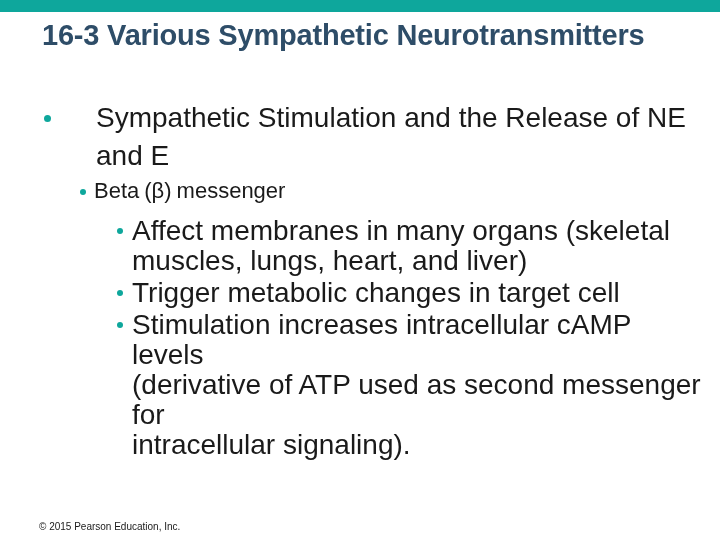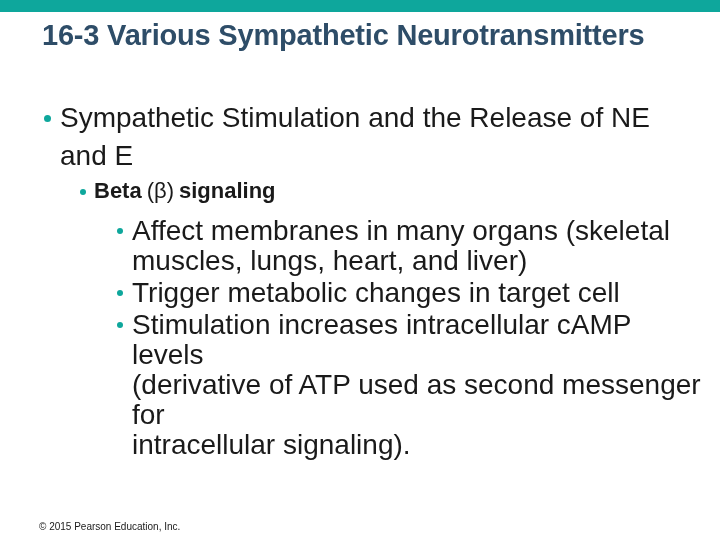--- a/index.html
+++ b/index.html
@@ -35,30 +35,31 @@
     background: var(--accent, #0ea79c);
   }
   
   .l1 { left: 44px; top: 99px; width: 660px; }
   .l1 .dot { width: 7px; height: 7px; margin-top: 16px; margin-right: 9px; }
   .l1-text {
     font-size: 28px; line-height: 38px;
     color: var(--body-color, #1a1a1a);
     white-space: pre-line;
     width: 620px;
+    margin-left: 36px;
   }
   
   .l2 { left: 80px; top: 176px; width: 600px; }
   .l2 .dot { width: 6px; height: 6px; margin-top: 13px; margin-right: 8px; }
   .l2-text {
     font-size: 22px; line-height: 30px;
     color: var(--body-color, #1a1a1a);
     white-space: nowrap;
   }
-  .l2-text .bold { font-weight: bold; }
+  .l2-text .bold { font-weight: normal; }
   .l2-text .reg  { font-weight: normal; margin: 0 5px; }
   
   .l3-group { position: absolute; left: 117px; top: 216px; width: 590px; }
   .l3-item { display: flex; align-items: flex-start; margin-bottom: 2px; }
   .l3-item .dot { width: 6px; height: 6px; margin-top: 12px; margin-right: 9px; }
   .l3-text {
     font-size: 28px; line-height: 30px;
     color: var(--body-color, #1a1a1a);
     white-space: pre-line;
     width: 570px;
@@ -81,21 +82,21 @@
 
   <div class="bullet-row l1">
     <span class="dot"></span>
     <div class="l1-text">Sympathetic Stimulation and the Release of NE
 and E</div>
   </div>
 
   <div class="bullet-row l2">
     <span class="dot"></span>
     <div class="l2-text">
-      <span class="bold">Beta</span><span class="reg">(β)</span><span class="bold">signaling</span>
+      <span class="bold">Beta</span><span class="reg">(β)</span><span class="bold">messenger</span>
     </div>
   </div>
 
   <div class="l3-group">
     <div class="l3-item">
       <span class="dot"></span>
       <div class="l3-text">Affect membranes in many organs (skeletal
 muscles, lungs, heart, and liver)</div>
     </div>
     <div class="l3-item">

